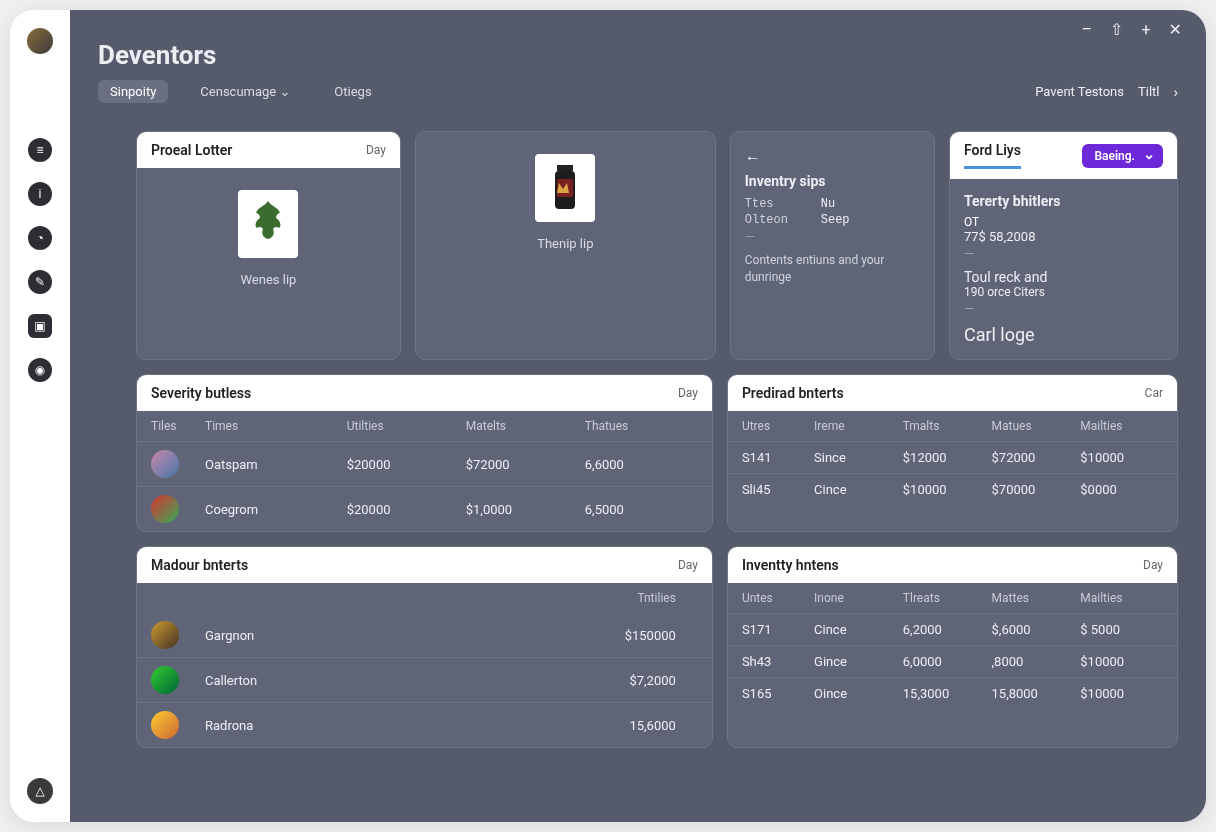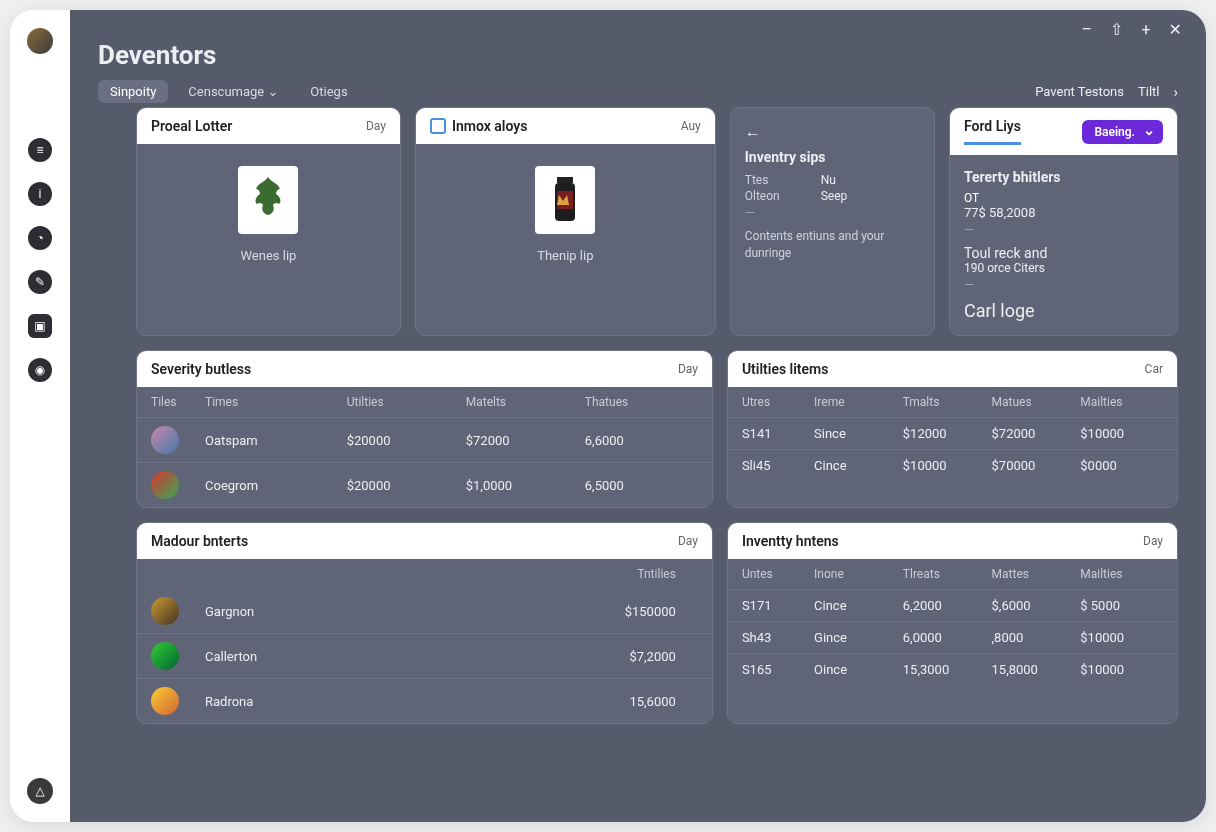--- a/index.html
+++ b/index.html
@@ -60,21 +60,21 @@
     overflow-y: auto;
     position: relative;
   }
   .titlebar {
     position: absolute; top: 10px; right: 24px;
     display: flex; gap: 18px; align-items: center;
     color: #eceef3; font-size: 16px;
   }
   .titlebar span { cursor: pointer; }
   .app-title { font-size: 26px; font-weight: 700; margin: 18px 0 10px; }
-  .tabs-row { display: flex; align-items: center; gap: 8px; margin-bottom: 4px; }
+  .tabs-row { display: flex; align-items: center; gap: 20px; margin-bottom: 28px; }
   .tab {
     padding: 4px 12px; border-radius: 6px; font-size: 13px; cursor: pointer;
     color: #d8dbe4;
   }
   .tab.active { background: #6a7082; color: #fff; }
   .tabs-right { margin-left: auto; display: flex; gap: 14px; align-items: center; font-size: 13px; }
   .tabs-right .arrow { font-size: 15px; }
 
   .row { display: flex; gap: 14px; margin-bottom: 14px; margin-left: 38px; }
   .card {
@@ -101,21 +101,21 @@
   .thumb {
     width: 60px; height: 68px; background: #fff; border-radius: 4px;
     display: flex; align-items: center; justify-content: center;
     margin: 8px auto 14px;
   }
   .thumb svg { width: 40px; height: 50px; }
   .thumb-label { text-align: center; font-size: 13px; color: #d8dbe4; }
 
   .info-card .back { font-size: 16px; cursor: pointer; margin-bottom: 8px; }
   .info-card h4 { font-size: 14px; font-weight: 700; margin-bottom: 8px; }
-  .kv { display: flex; gap: 24px; font-size: 12px; margin-bottom: 2px; }
+  .kv { display: flex; gap: 24px; font-size: 12px; margin-bottom: 2px; font-family: Liberation Mono, monospace; }
   .kv .k { color: #cfd3dd; width: 52px; }
   .dash { color: #9aa0b1; margin: 2px 0 8px; }
   .desc { font-size: 12px; color: #cfd3dd; line-height: 1.4; }
 
   .fordliys-header .select {
     background: #6d28d9; color: #fff; border-radius: 6px;
     padding: 5px 28px 5px 12px; font-size: 12px;
     position: relative; cursor: pointer;
   }
   .fordliys-header .select::after {
@@ -196,27 +196,20 @@
           <div class="thumb">
             <svg viewBox="0 0 40 50">
                 <path fill="#3c6b2f" d="M20 2c3 5 10 6 12 12-2 0-4 2-4 5 4 2 6 8 3 10-2-2-5-1-6 1 2 4 0 9-5 10-5-1-7-6-5-10-1-2-4-3-6-1-3-2-1-8 3-10 0-3-2-5-4-5 2-6 9-7 12-12z"></path>
               </svg>
           </div>
           <div class="thumb-label">Wenes lip</div>
         </div>
       </div>
 
       <div class="card" style="flex:1.25">
-        <div class="card-header">
-          <span style="display:flex;align-items:center;gap:6px">
-            <span style="width:16px;height:16px;border:2px solid #4a90e2;border-radius:3px;display:inline-block"></span>
-            <span>Inmox aloys</span>
-          </span>
-          <span class="sub">Auy</span>
-        </div>
         <div class="card-body">
           <div class="thumb">
             <svg viewBox="0 0 40 50">
               <rect x="12" y="2" width="16" height="6" fill="#222"></rect>
               <rect x="10" y="8" width="20" height="38" rx="4" fill="#1d1d1d"></rect>
               <rect x="12" y="16" width="16" height="18" fill="#7a1f1f"></rect>
               <path d="M14 20l4 6 4-6 2 10h-12z" fill="#d9a441"></path>
             </svg>
           </div>
           <div class="thumb-label">Thenip lip</div>
@@ -284,21 +277,21 @@
           <span class="rowavatar" style="background:linear-gradient(135deg,#d33,#3a5)"></span>
           <span>Coegrom</span>
           <span>$20000</span>
           <span>$1,0000</span>
           <span>6,5000</span>
         </div>
       </div>
 
       <div class="card" style="flex:1">
         <div class="card-header">
-          <span>Utilties litems</span>
+          <span>Predirad bnterts</span>
           <span class="sub">Car</span>
         </div>
         <div class="tbl-head g5b">
           <span>Utres</span>
           <span>Ireme</span>
           <span>Tmalts</span>
           <span>Matues</span>
           <span>Mailties</span>
         </div>
         <div class="tbl-row g5b divider">

